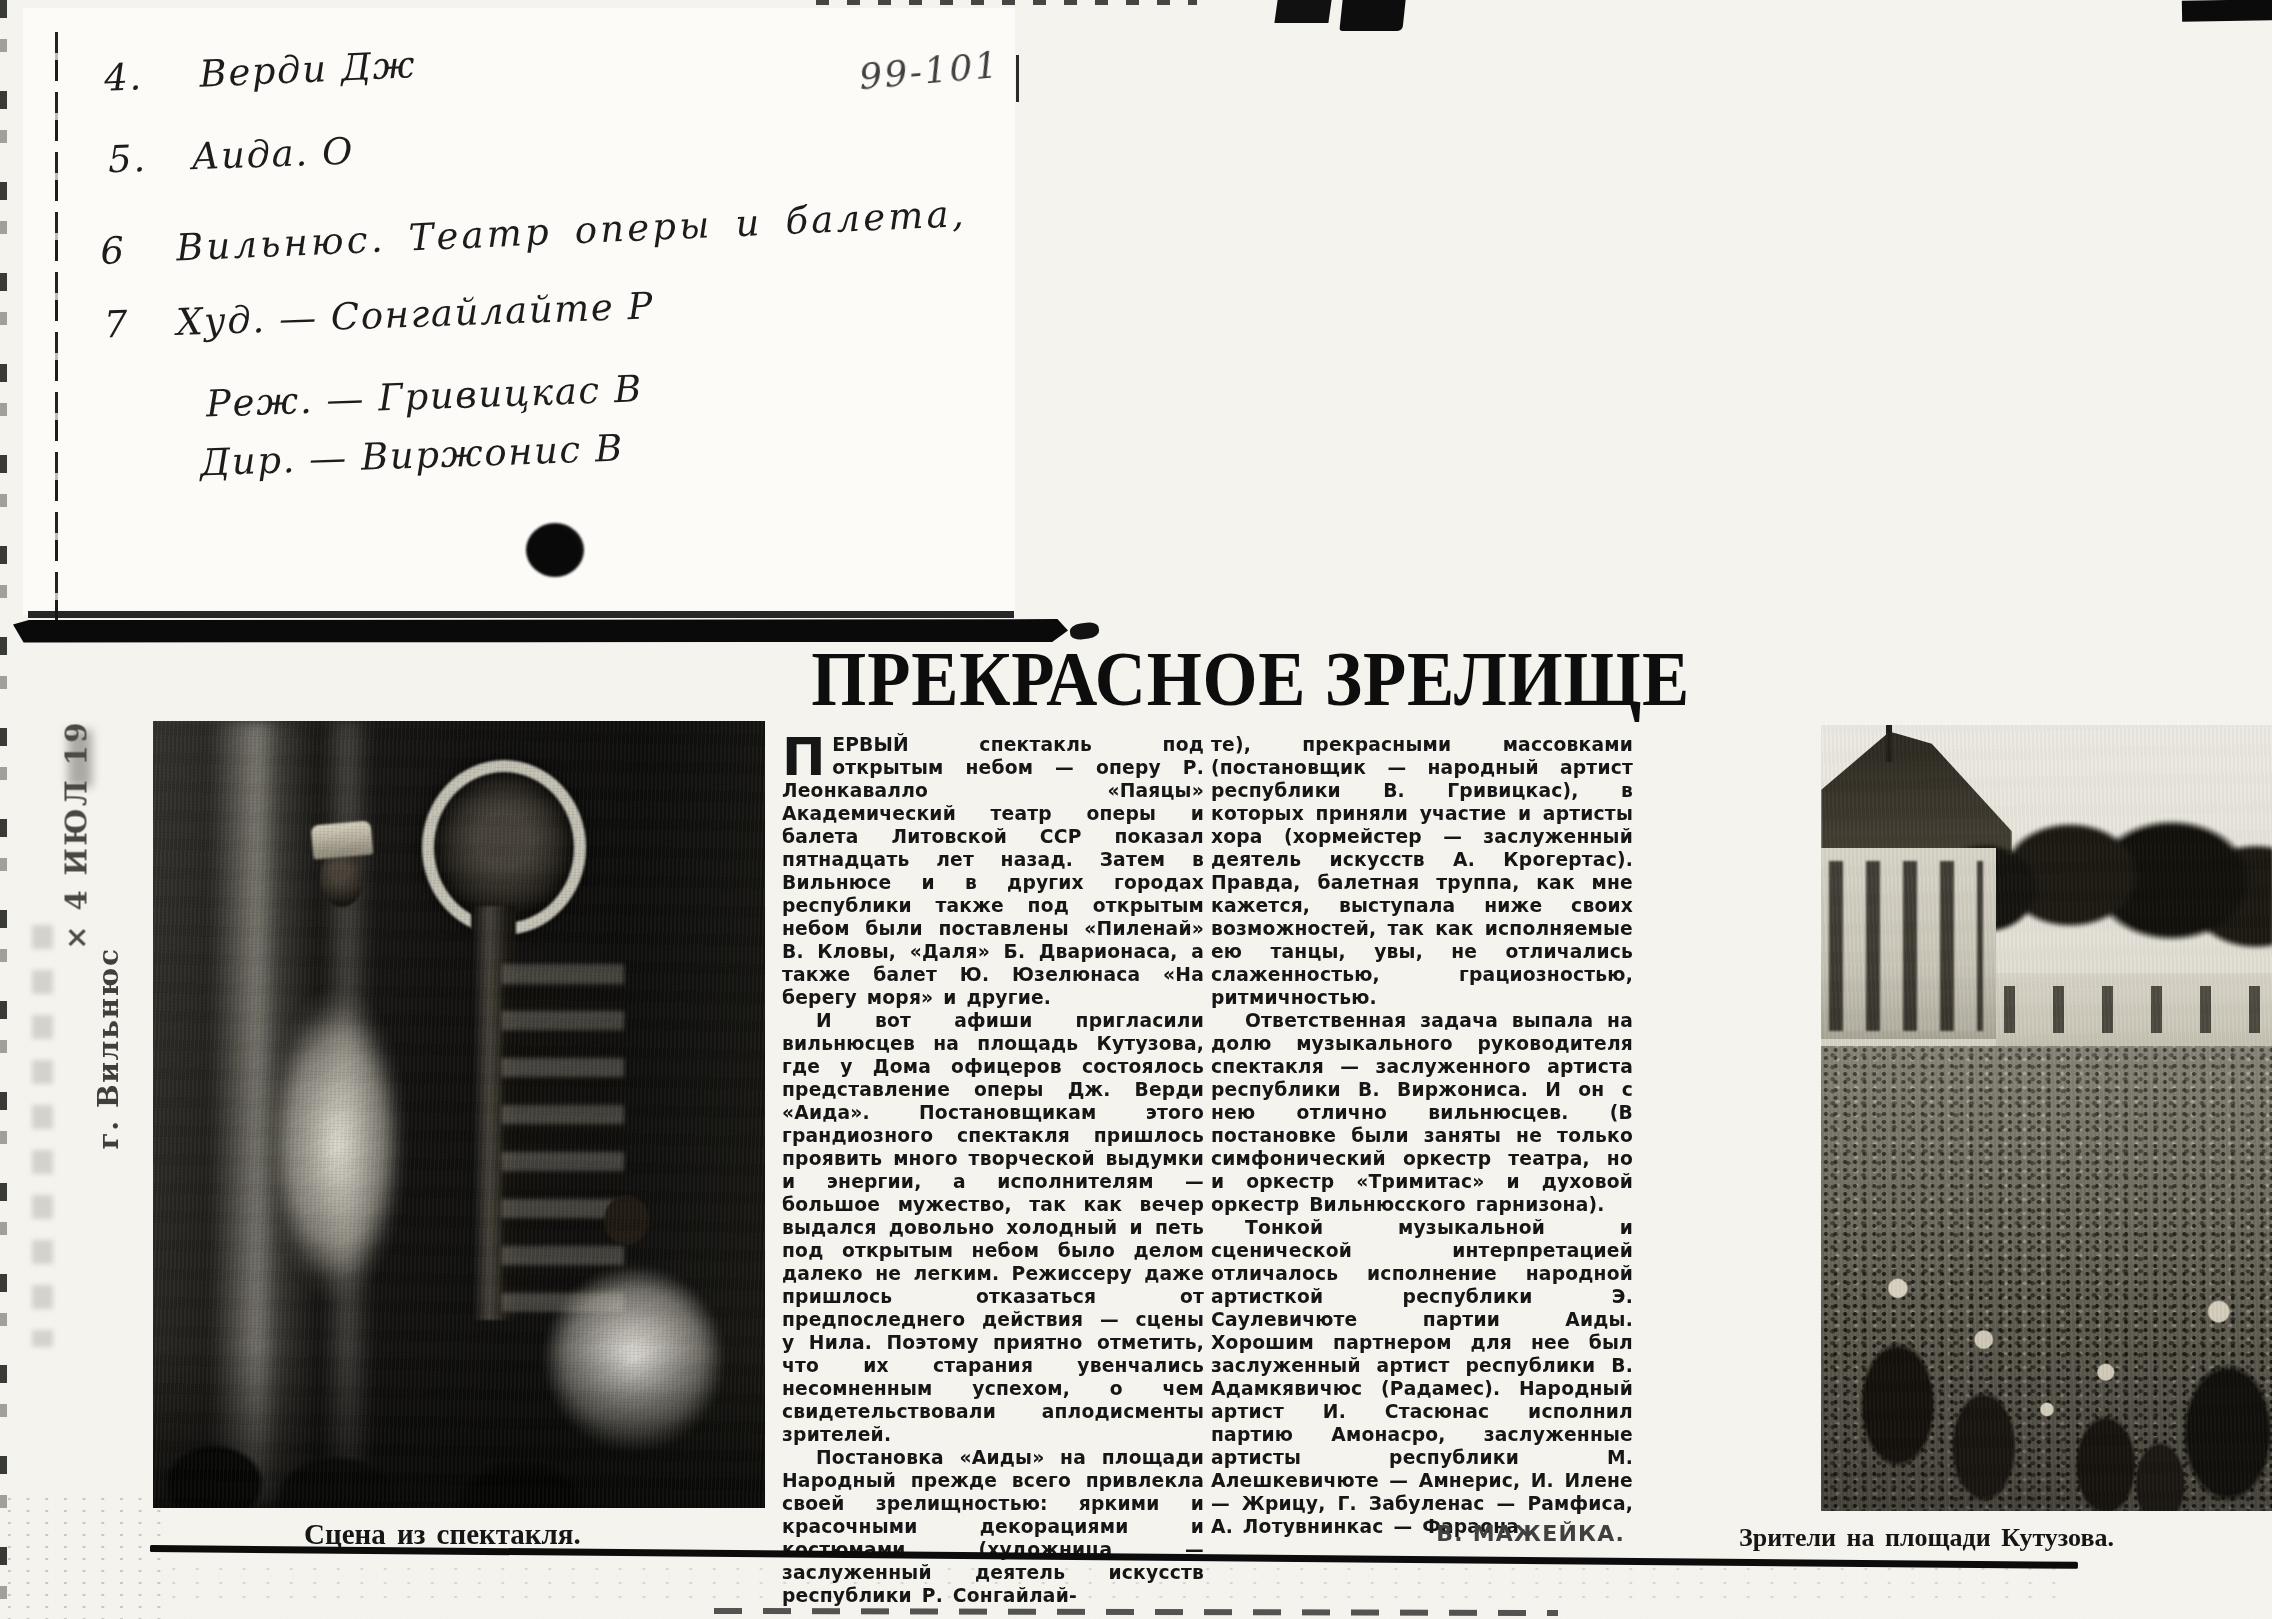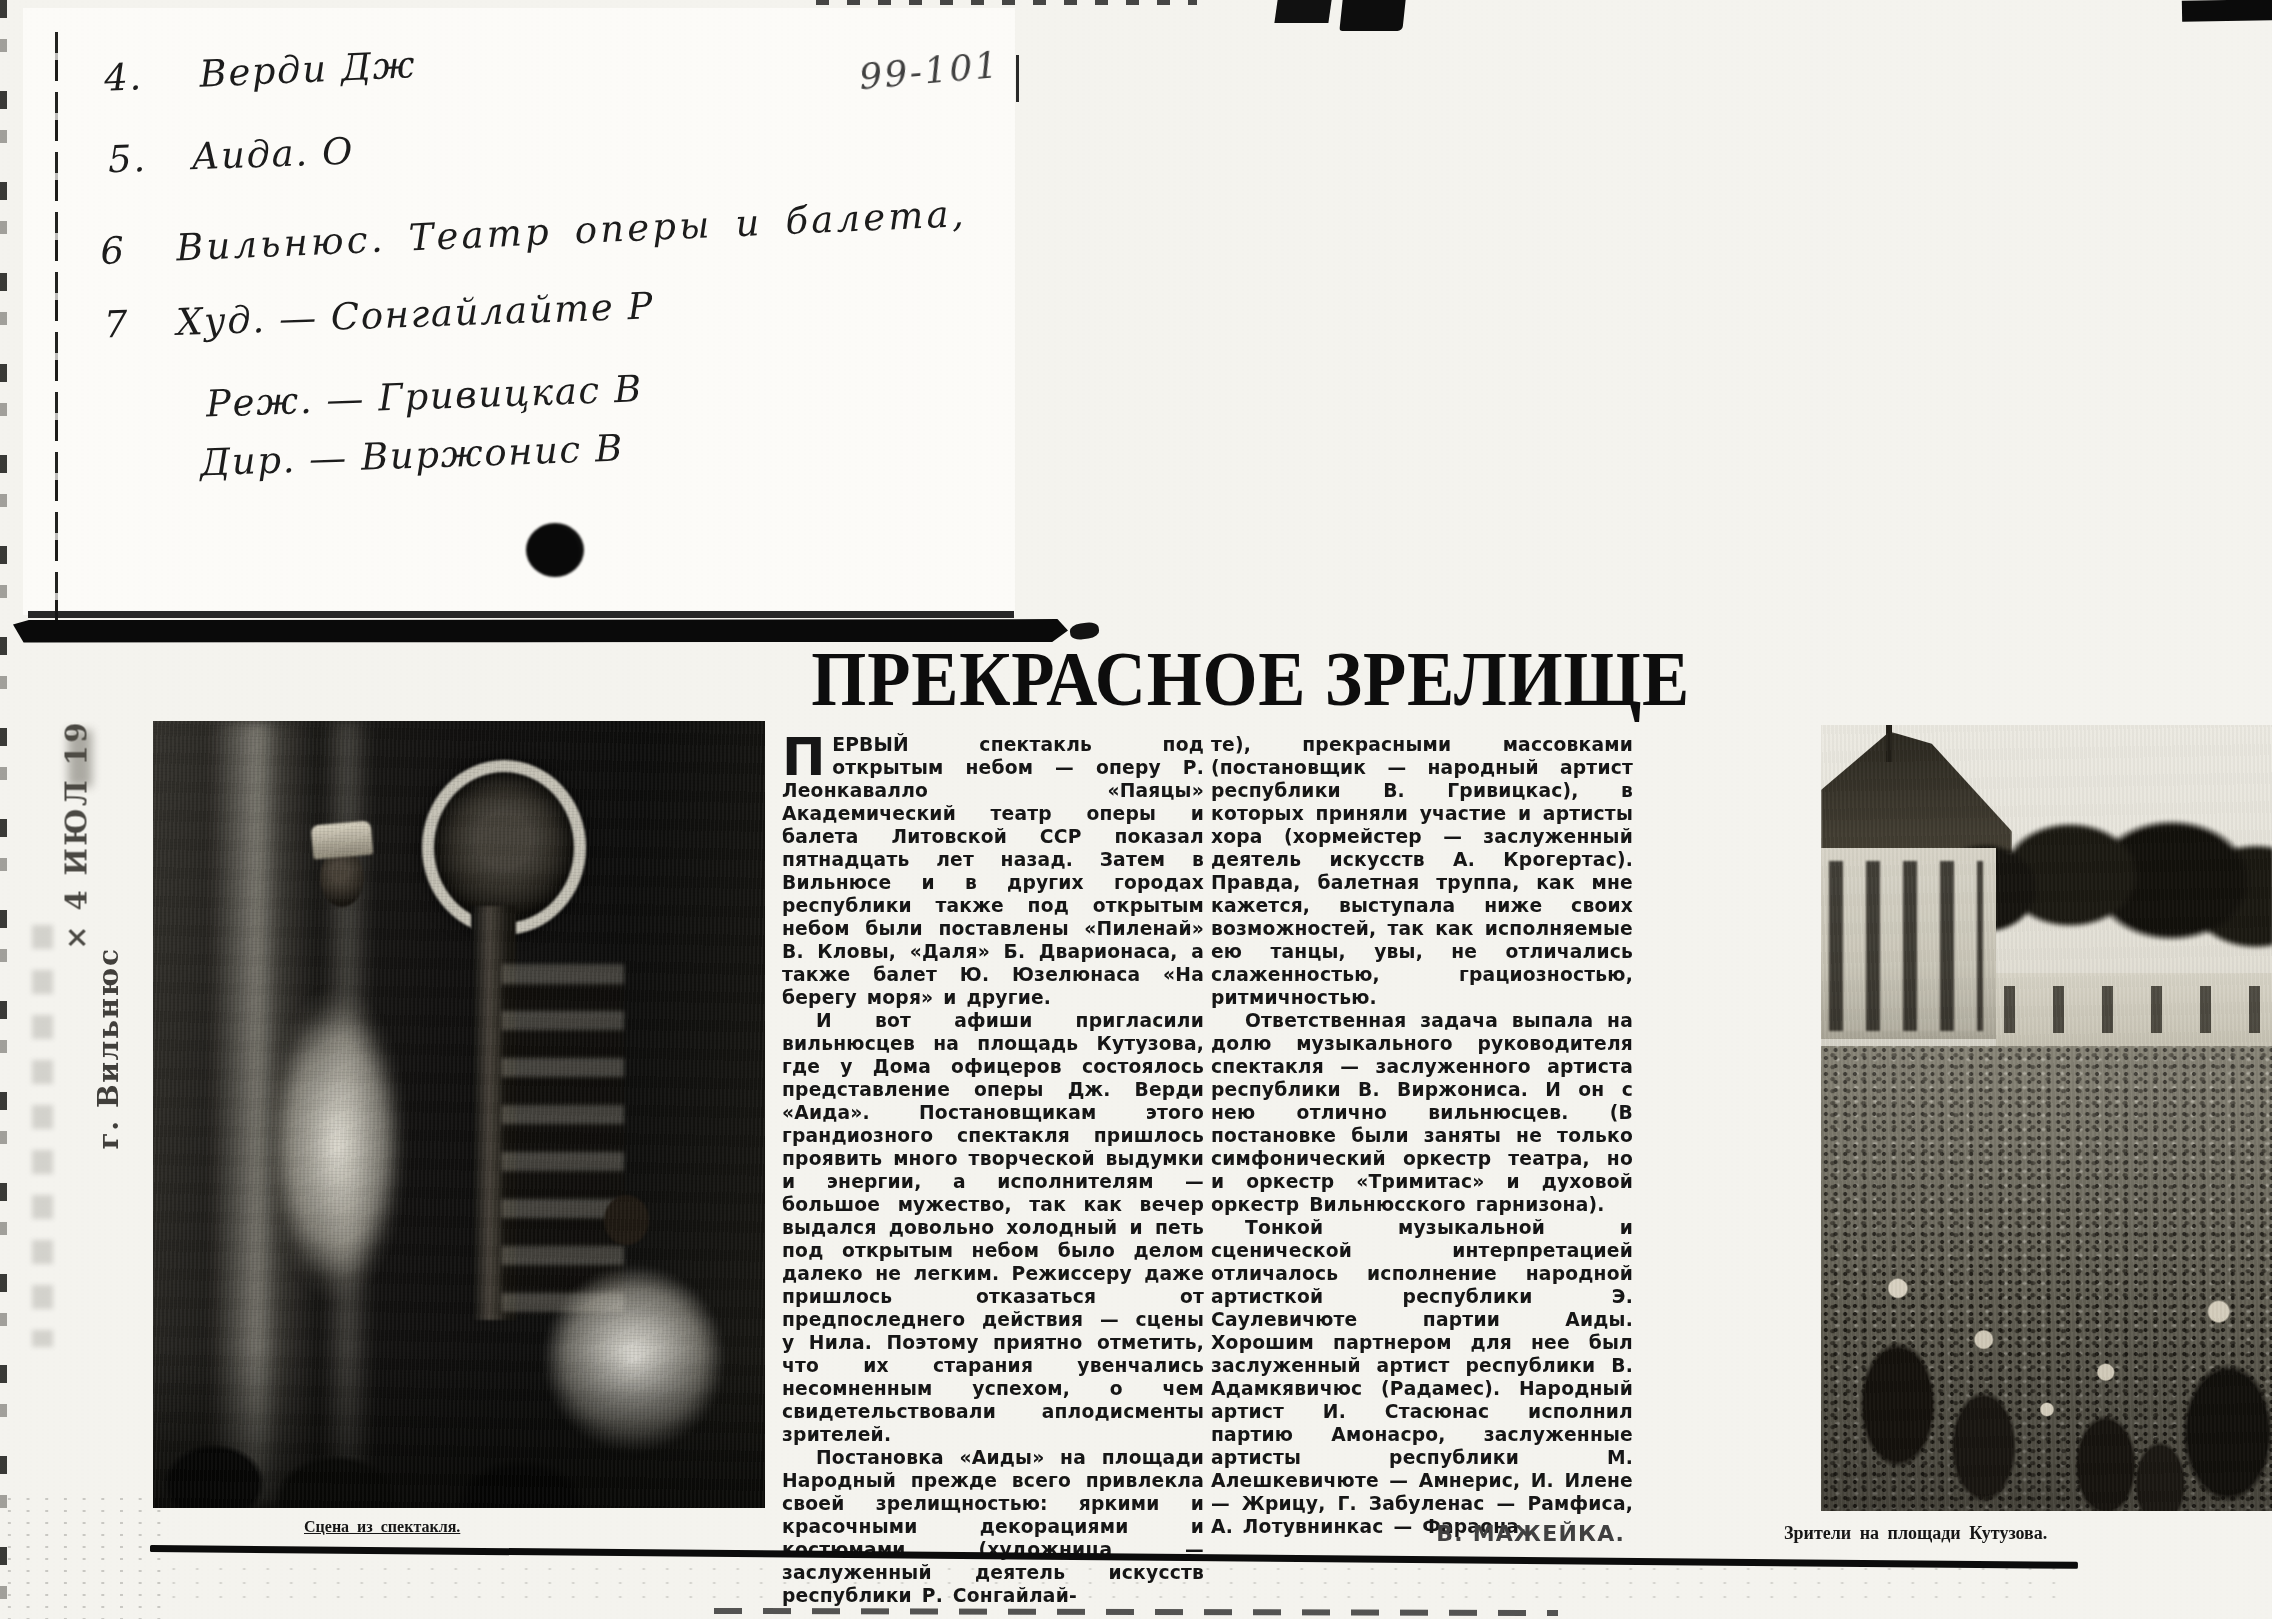--- a/index.html
+++ b/index.html
@@ -64,22 +64,22 @@
     font-family:"DejaVu Sans", sans-serif; font-weight:700; font-size:18.7px; line-height:23px;
     word-spacing:3.2px; letter-spacing:0.2px; color:#161616; }
   .col1 { left:782px; }
   .col2 { left:1211px; }
   .para { margin:0; }
   .para.indent { text-indent:34px; }
   .dropcap { float:left; font-weight:800; font-size:52px; line-height:44px; padding:1.6px 6.5px 0 0; }
   .byline { position:absolute; left:1372px; top:1521px; width:253px; text-align:right;
     font-family:"DejaVu Sans", sans-serif; font-weight:800; font-size:22px; letter-spacing:1.2px; color:#404040; }
   .caption { position:absolute; font-family:"Liberation Serif", serif; font-weight:700; color:#161616; white-space:nowrap; }
-  .caption-left { left:304px; top:1518px; font-size:16px; word-spacing:4px;text-decoration:underline; }
-  .caption-right { left:1739px; top:1523px; font-size:18px; word-spacing:4px;margin-left:45px; }
+  .caption-left { left:304px; top:1518px; font-size:29px; word-spacing:4px; }
+  .caption-right { left:1739px; top:1523px; font-size:26px; word-spacing:4px; }
   .bottom-rule { left:150px; top:1545px; width:1928px; height:7.3px; background:#0c0c0c;
     transform:rotate(.5deg); transform-origin:left center; border-radius:1.6px; }
 
   
   .photo-left { left:153px; top:721px; width:612px; height:787px; background:#141412; overflow:hidden; }
   .photo-left .layer { position:absolute; }
   .pl-grad { inset:0; background:linear-gradient(97deg,#35332e 0%,#1b1a17 22%,#121110 45%,#0e0e0d 70%,#191814 100%); }
   .pl-streak { left:57px; top:0; width:106px; height:100%;
     background:linear-gradient(90deg, rgba(0,0,0,0), rgba(216,212,198,.5) 45%, rgba(150,146,134,.25) 65%, rgba(0,0,0,0)); filter:blur(5.7px); }
   .pl-streak2 { left:170px; top:0; width:49px; height:100%;

